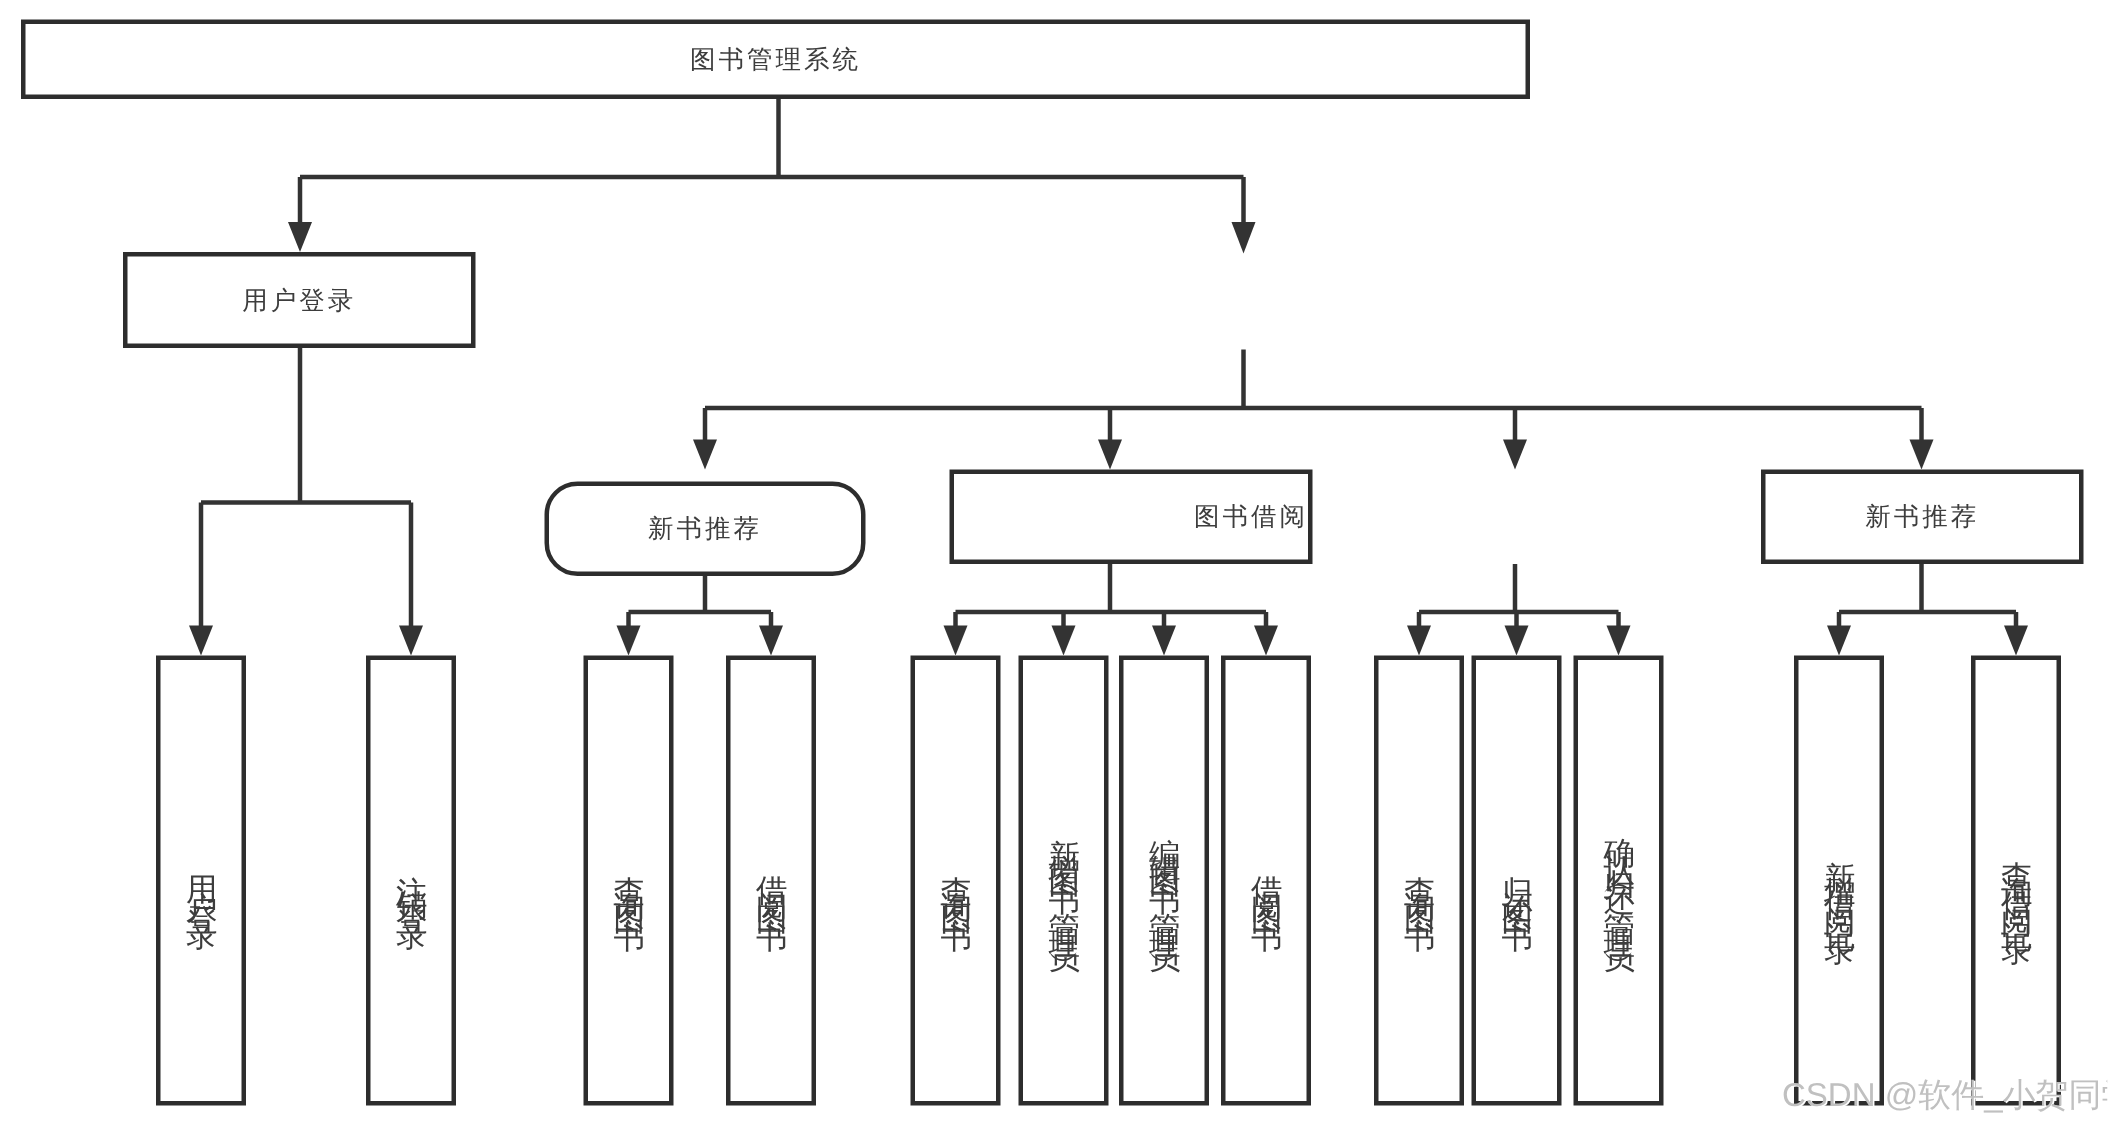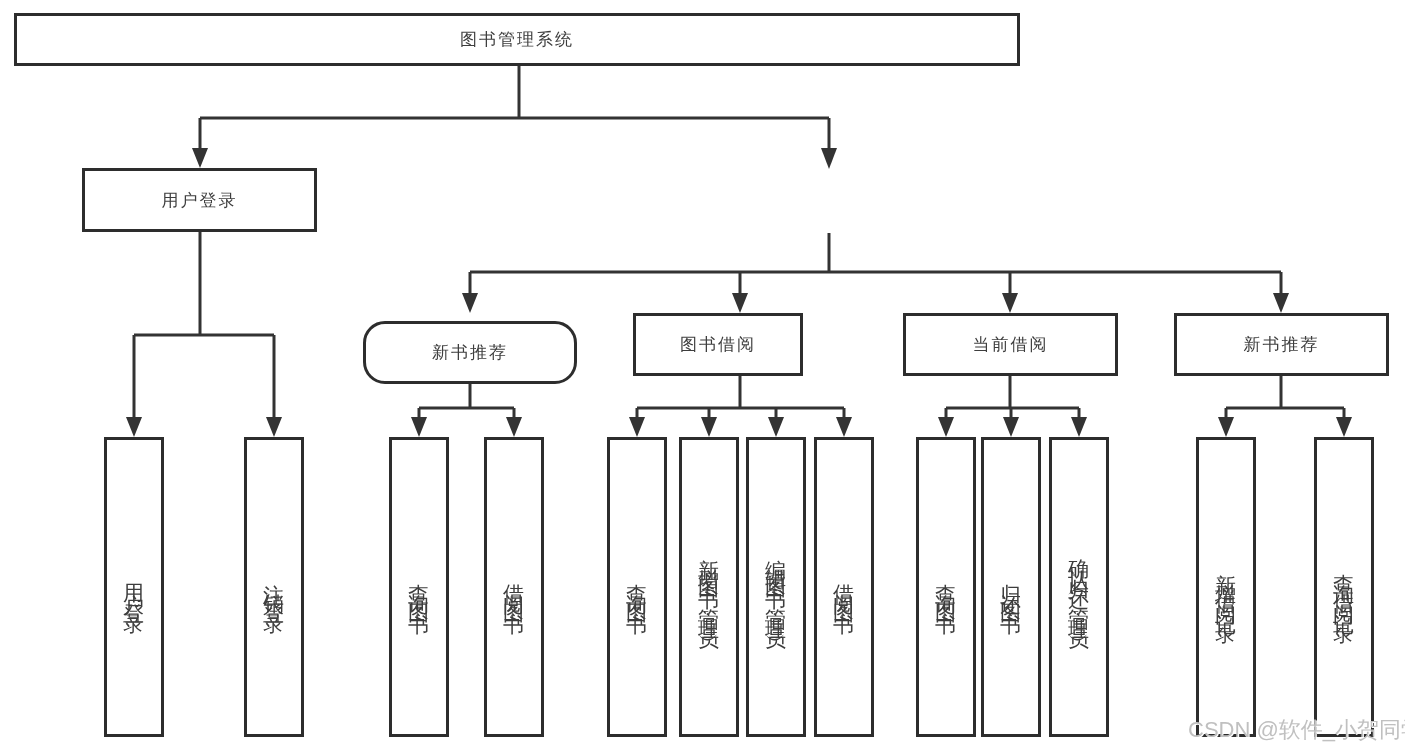--- a/index.html
+++ b/index.html
@@ -16,21 +16,21 @@
     border:3px solid #2d2d2d;
     background:#ffffff;
     display:flex;align-items:center;justify-content:center;
     font-size:17px;letter-spacing:2px;color:#3d3d3d;
     z-index:2;
   }
   #root-node{left:14px;top:13px;width:1006px;height:53px;}
   #node-user-login{left:82px;top:168px;width:235px;height:64px;}
   #node-book-mgmt{left:712px;top:169px;width:235px;height:64px;}
   #node-new-books{left:363px;top:321px;width:214px;height:63px;border-radius:22px;}
-  #node-book-borrow{left:633px;top:313px;width:170px;height:63px;}
+  #node-book-borrow{left:633px;top:313px;width:242px;height:63px;justify-content:flex-end;}
   #node-current-borrow{left:903px;top:313px;width:215px;height:63px;}
   #node-borrow-records{left:1174px;top:313px;width:215px;height:63px;}
   .leaf{
     position:absolute;
     top:437px;width:60px;height:300px;
     box-sizing:border-box;
     border:3px solid #2d2d2d;
     background:#ffffff;
     display:flex;align-items:center;justify-content:center;
     writing-mode:vertical-lr;
@@ -127,23 +127,20 @@
   <div class="node" id="node-user-login">
     <span>用户登录</span>
   </div>
 
   <div class="node" id="node-new-books">
     <span>新书推荐</span>
   </div>
   <div class="node" id="node-book-borrow">
     <span>图书借阅</span>
   </div>
-  <div class="node" id="node-current-borrow">
-    <span>当前借阅</span>
-  </div>
   <div class="node" id="node-borrow-records">
     <span>新书推荐</span>
   </div>
 
   <div class="leaf" style="left:104px">用户登录</div>
   <div class="leaf" style="left:244px">注销登录</div>
 
   <div class="leaf" style="left:389px">查询图书</div>
   <div class="leaf" style="left:484px">借阅图书</div>
 

